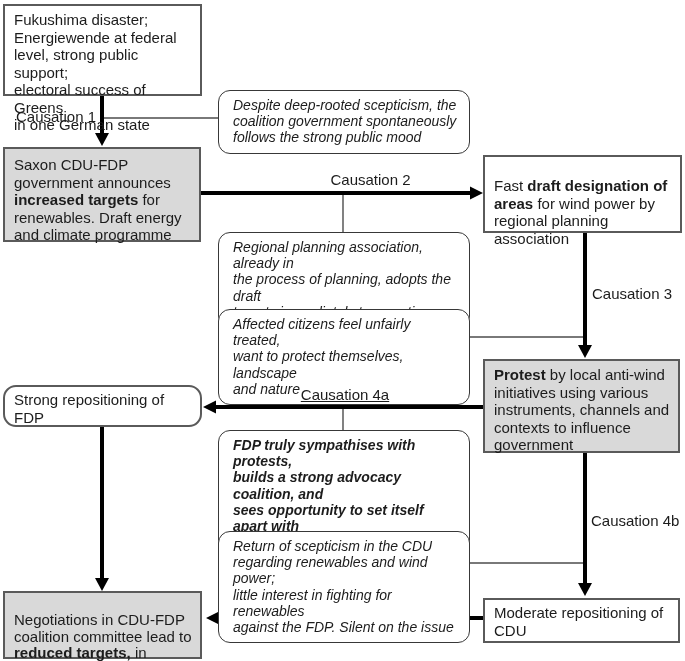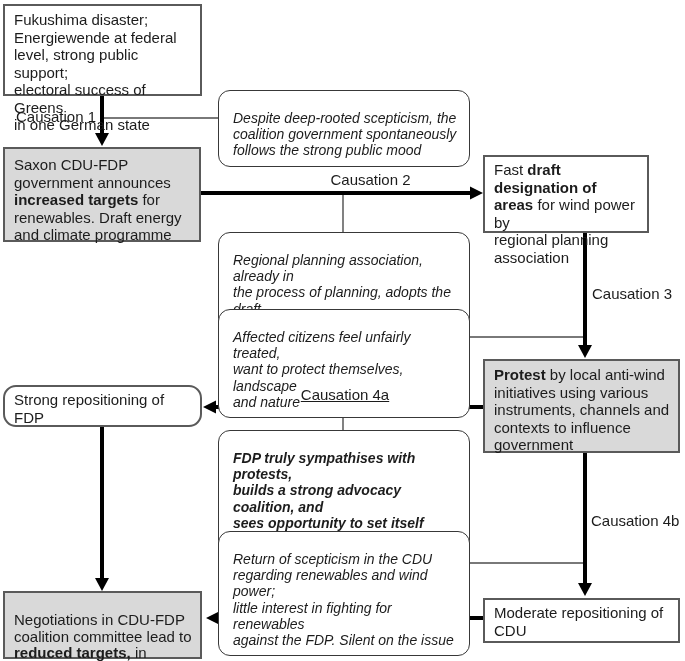--- a/index.html
+++ b/index.html
@@ -17,21 +17,21 @@
     border:2px solid var(--box-border,#5a5a5a);
     font-size:15px;line-height:17.5px;white-space:pre-line;
     padding:5px 8px 0 9px;
   }
   .ebox b{font-weight:bold;}
   .shaded{background:var(--shaded-fill,#d9d9d9);}
   .note{
     position:absolute;box-sizing:border-box;background:#ffffff;
     border:1.6px solid var(--note-border,#383838);border-radius:12px;
     font-size:14px;line-height:16.2px;font-style:italic;white-space:pre-line;
-    padding:19px 12px 7px 14px;width:252px;
+    padding:6px 12px 7px 14px;width:252px;
   }
   .clabel{
     position:absolute;font-size:15px;line-height:16px;white-space:nowrap;
   }
   .center{text-align:center;}
 </style>
 </head>
 <body>
 
 <div id="canvas">
@@ -71,21 +71,21 @@
 </span><b>increased targets</b><span> for
 renewables. Draft energy
 and climate programme</span></div>
 
   <div class="ebox" style="left:3px;top:4px;width:199px;height:92px;"><span>Fukushima disaster;
 Energiewende at federal
 level, strong public support;
 electoral success of Greens
 in one German state</span></div>
 
-  <div class="ebox" style="left:483px;top:155px;width:166px;height:78px;padding-top:4px;"><span>Fast </span><b>draft designation of
+  <div class="ebox" style="left:483px;top:155px;width:199px;height:78px;padding-top:20px;"><span>Fast </span><b>draft designation of
 areas</b><span> for wind power by
 regional planning
 association</span></div>
 
   <div class="ebox shaded" style="left:483px;top:359px;width:197px;height:94px;"><b>Protest</b><span> by local anti-wind
 initiatives using various
 instruments, channels and
 contexts to influence
 government</span></div>
 

